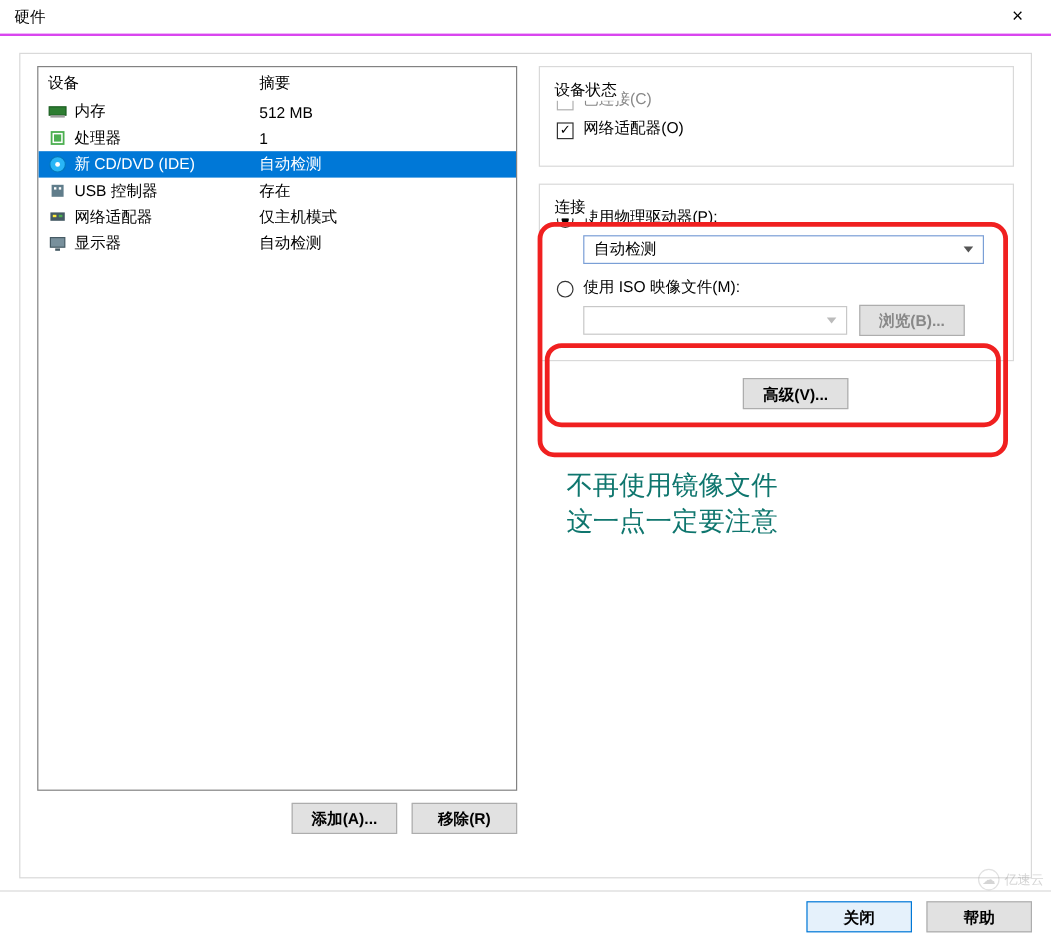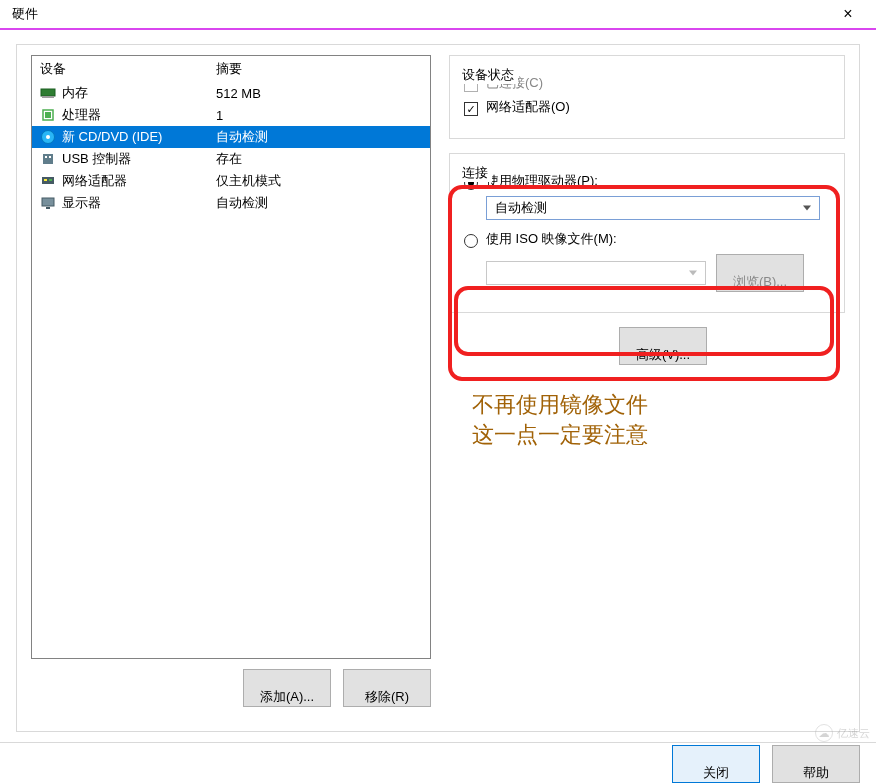--- a/index.html
+++ b/index.html
@@ -96,22 +96,23 @@
     gap: 12px;
     margin-top: 10px;
   }
   .btn {
     min-width: 88px;
     height: 26px;
     border: 1px solid #adadad;
     background: #e1e1e1;
     font-family: inherit;
     font-size: 13px;
-    padding: 18px 12px;
+    padding: 4px 12px;
     cursor: pointer;
+    font-weight: bold;
   }
   .btn:disabled {
     color: #888;
     background: #e1e1e1;
     cursor: default;
   }
   .right-col {
     flex: 1;
     position: relative;
   }
@@ -222,21 +223,21 @@
   .advanced-row {
     display: flex;
     justify-content: center;
     margin-top: 8px;
     margin-left: 32px;
   }
   .annotation {
     position: absolute;
     top: 360px;
     left: 472px;
-    color: #a16207;
+    color: #0f766e;
     font-size: 22px;
     line-height: 30px;
     font-family: "SimSun", "Microsoft YaHei", serif;
   }
   .bottom-bar {
     height: 44px;
     border-top: 1px solid #d9d9d9;
     display: flex;
     align-items: center;
     justify-content: flex-end;

